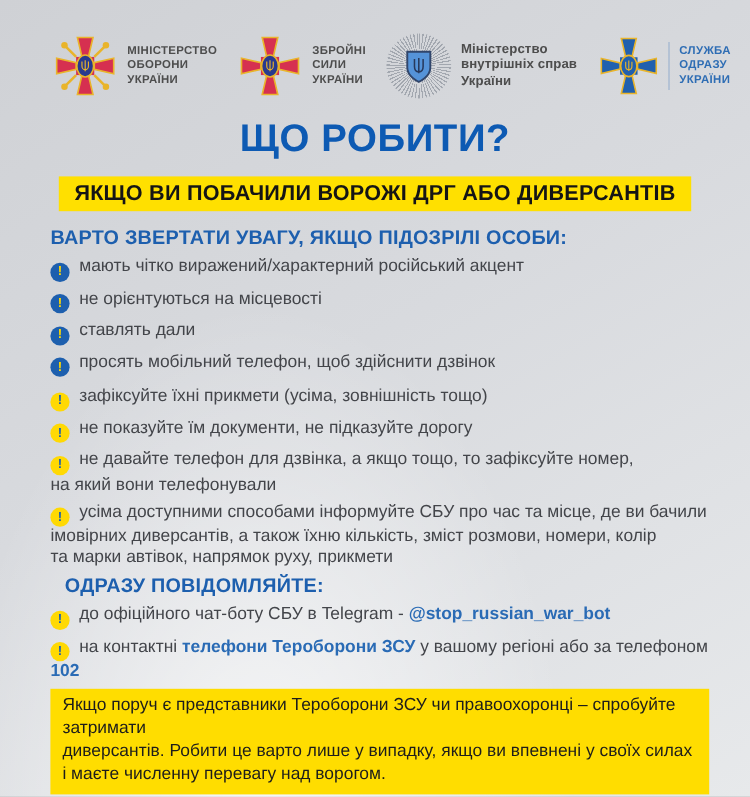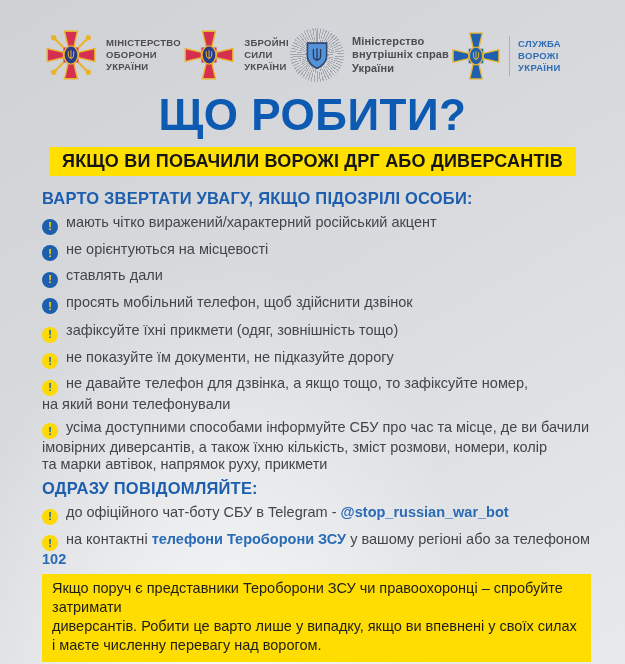--- a/index.html
+++ b/index.html
@@ -4,36 +4,36 @@
 <style>
   * { margin:0; padding:0; box-sizing:border-box; }
   body { font-family:"Liberation Sans", sans-serif; background:#888; }
   .poster {
     width:625px; height:664px; margin:0 auto; overflow:hidden; position:relative;
     background:
       radial-gradient(ellipse at 35% 105%, rgba(255,255,255,.75) 0%, rgba(255,255,255,0) 45%),
       linear-gradient(150deg,#cfd1d5 0%,#d8dade 45%,#e7e9eb 100%);
   }
   
-  .header { padding:28px 64px 0 44px; display:flex; justify-content:space-between; align-items:flex-end; }
+  .header { padding:28px 16px 0 44px; display:flex; justify-content:space-between; align-items:center; }
   .logo-group { display:flex; align-items:center; }
   .logo-text { font-size:9.5px; line-height:12px; font-weight:bold; color:#4d4d4d; letter-spacing:.3px; margin-left:8px; }
   .logo-text.mia { font-size:11px; line-height:13.5px; letter-spacing:.1px; }
   .logo-text.sbu { color:#2e6db4; margin-left:0; }
   .sbu-divider { width:1px; height:40px; background:#9db4cf; margin:0 8px 0 7px; }
   .mia-badge { display:inline-flex; align-items:center; justify-content:center; width:54px; height:54px; border-radius:50%;
     background:repeating-conic-gradient(#a2a7af 0deg 2.4deg, rgba(0,0,0,0) 2.4deg 6.6deg); }
   
-  .title { margin-top:10px; text-align:center; font-size:44px; line-height:46px; font-weight:800; color:#0d5ab3; letter-spacing:.5px; }
+  .title { margin-top:10px; text-align:center; font-size:32px; line-height:46px; font-weight:800; color:#0d5ab3; letter-spacing:.5px; }
   .banner-wrap { text-align:center; margin-top:9px; }
   .banner { display:inline-block; background:#ffe000; color:#151515; font-weight:bold; font-size:18px; line-height:21px; padding:4px 13px; letter-spacing:.2px; }
   
   .content { padding:0 28px 0 42px; }
   .section-heading { margin:13px 0 7px; font-size:16.5px; line-height:18px; font-weight:bold; color:#1d5fae; letter-spacing:.2px; }
-  .section-heading.report { margin-top:6px; }
+  .section-heading.report { margin-top:6px;margin-left:12px; }
   .item { font-size:14.5px; line-height:17px; color:#43454a; margin-bottom:6px; }
   .item-text { white-space:pre-line;text-align:right; }
   .icon { display:inline-flex; width:16px; height:16px; border-radius:50%; align-items:center; justify-content:center;
     font-size:11px; font-weight:bold; margin-right:8px; vertical-align:-3px; }
   .icon-blue { background:#1d5fae; color:#ffd903; }
   .icon-yellow { background:#ffd903; color:#1d5fae; }
   .group-actions { margin-top:8px; }
   .hl { color:#2a6bb5; font-weight:bold; }
   
   .warning { margin-top:6px; background:#ffdd00; color:#1d1d1b; font-size:14.5px; line-height:19px;
@@ -108,21 +108,21 @@
         <path d="M38 6 L62 6 L55 36 L45 36 Z" fill="#2160ae" stroke="#e9b42a" stroke-width="2.5"></path>
         <path d="M94 38 L94 62 L64 55 L64 45 Z" fill="#2160ae" stroke="#e9b42a" stroke-width="2.5"></path>
         <path d="M62 94 L38 94 L45 64 L55 64 Z" fill="#2160ae" stroke="#e9b42a" stroke-width="2.5"></path>
         <path d="M6 62 L6 38 L36 45 L36 55 Z" fill="#2160ae" stroke="#e9b42a" stroke-width="2.5"></path>
         <ellipse cx="50" cy="50" rx="13" ry="17" fill="#2160ae" stroke="#e9b42a" stroke-width="2.5"></ellipse>
         <path d="M45 43 v7 a5 6 0 0 0 10 0 v-7 M50 41 v17" stroke="#e9b42a" stroke-width="1.8" fill="none"></path>
       </svg>
       <span class="sbu-divider"></span>
       <div class="logo-text sbu">
         <div>СЛУЖБА</div>
-        <div>ВОРОЖІ</div>
+        <div>ОДРАЗУ</div>
         <div>УКРАЇНИ</div>
       </div>
     </div>
 
   </div>
 
   <div class="title">ЩО РОБИТИ?</div>
   <div class="banner-wrap">
     <span class="banner">ЯКЩО ВИ ПОБАЧИЛИ ВОРОЖІ ДРГ АБО ДИВЕРСАНТІВ</span>
   </div>
@@ -132,21 +132,21 @@
     <div class="section-heading">ВАРТО ЗВЕРТАТИ УВАГУ, ЯКЩО ПІДОЗРІЛІ ОСОБИ:</div>
 
     <div>
       <div class="item"><span class="icon icon-blue">!</span><span class="item-text">мають чітко виражений/характерний російський акцент</span></div>
       <div class="item"><span class="icon icon-blue">!</span><span class="item-text">не орієнтуються на місцевості</span></div>
       <div class="item"><span class="icon icon-blue">!</span><span class="item-text">ставлять дали</span></div>
       <div class="item"><span class="icon icon-blue">!</span><span class="item-text">просять мобільний телефон, щоб здійснити дзвінок</span></div>
     </div>
 
     <div class="group-actions">
-      <div class="item"><span class="icon icon-yellow">!</span><span class="item-text">зафіксуйте їхні прикмети (одяг, зовнішність тощо)</span></div>
+      <div class="item"><span class="icon icon-yellow">!</span><span class="item-text">зафіксуйте їхні прикмети (усіма, зовнішність тощо)</span></div>
       <div class="item"><span class="icon icon-yellow">!</span><span class="item-text">не показуйте їм документи, не підказуйте дорогу</span></div>
       <div class="item"><span class="icon icon-yellow">!</span><span class="item-text">не давайте телефон для дзвінка, а якщо тощо, то зафіксуйте номер,
 на який вони телефонували</span></div>
       <div class="item"><span class="icon icon-yellow">!</span><span class="item-text">усіма доступними способами інформуйте СБУ про час та місце, де ви бачили
 імовірних диверсантів, а також їхню кількість, зміст розмови, номери, колір
 та марки автівок, напрямок руху, прикмети</span></div>
     </div>
 
     <div class="section-heading report">ОДРАЗУ ПОВІДОМЛЯЙТЕ:</div>
 

